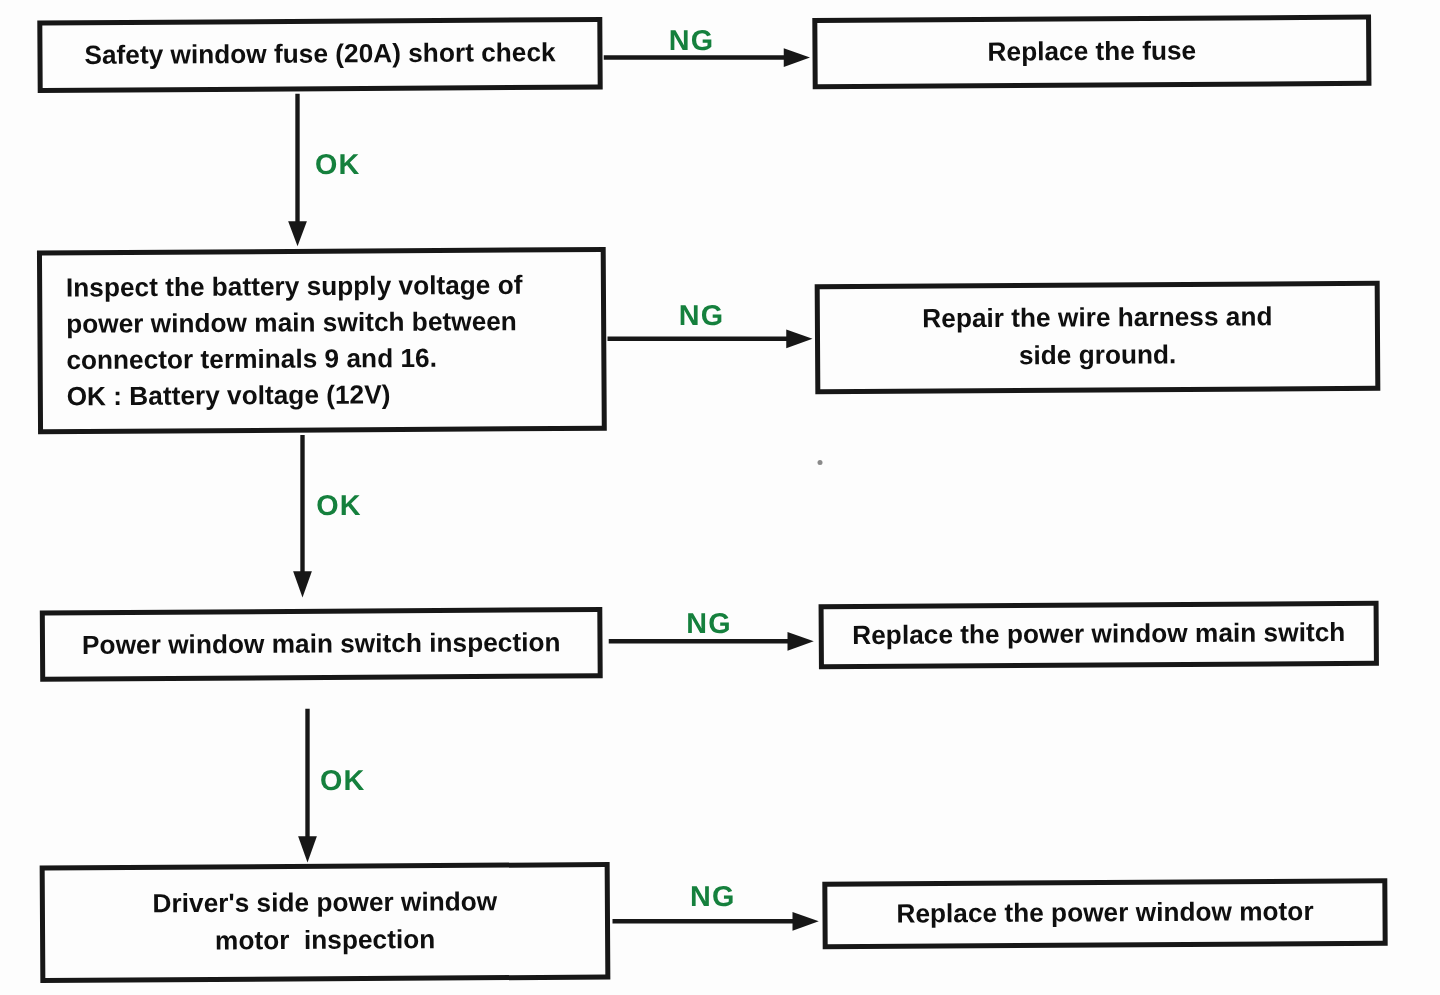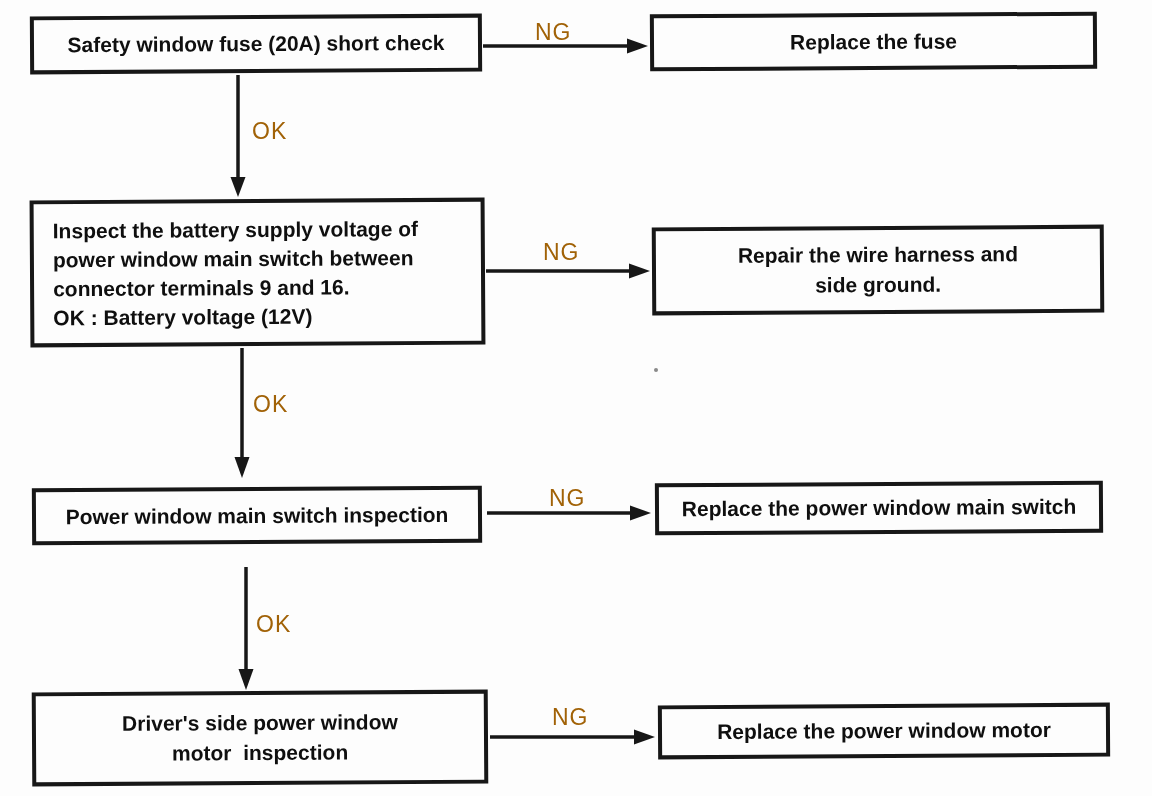--- a/index.html
+++ b/index.html
@@ -15,22 +15,22 @@
     position:absolute;box-sizing:border-box;
     border:4px solid #171717;background:transparent;
     display:flex;flex-direction:column;justify-content:center;align-items:center;
     text-align:center;transform:rotate(-0.35deg);
   }
   .line{
     font-weight:bold;font-size:21px;line-height:30px;color:#0f0f0f;
     white-space:pre-wrap;
   }
   .lab{
-    position:absolute;font-weight:normal;font-size:23px;line-height:1;
-    color:#a16207;letter-spacing:1px;
+    position:absolute;font-weight:bold;font-size:23px;line-height:1;
+    color:#15803d;letter-spacing:1px;
   }
   
   #b1{left:30px;top:15px;width:452px;height:58px;}
   #b2{left:30px;top:199px;width:455px;height:147px;
       align-items:flex-start;text-align:left;padding-left:19px;padding-right:6px;}
   #b2 .line{line-height:29px;}
   #b3{left:32px;top:487px;width:450px;height:57px;}
   #b4{left:32px;top:691px;width:456px;height:94px;}
   
   #r1{left:650px;top:13px;width:447px;height:57px;}

